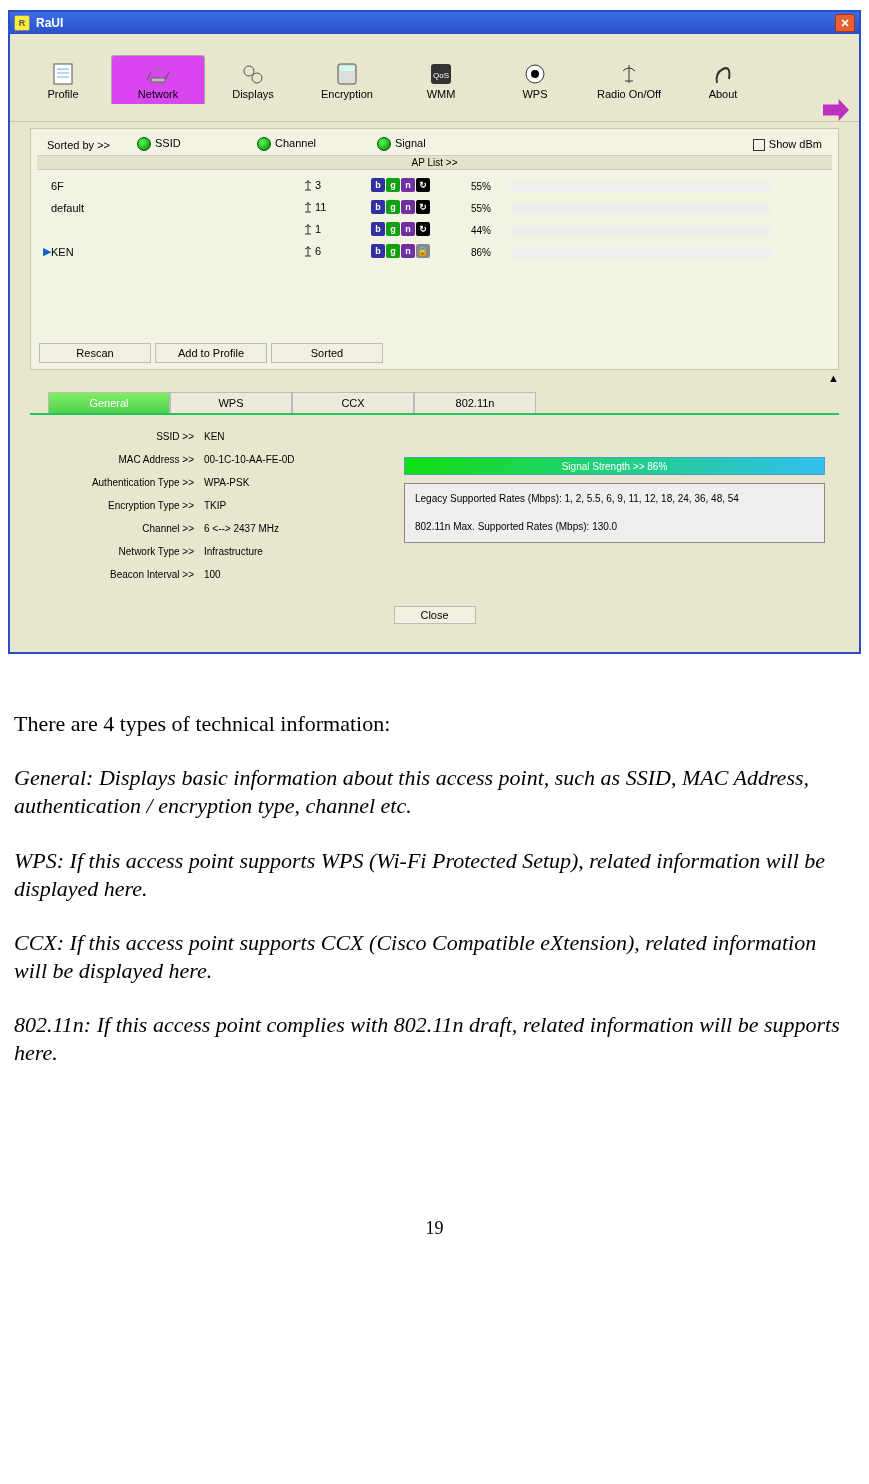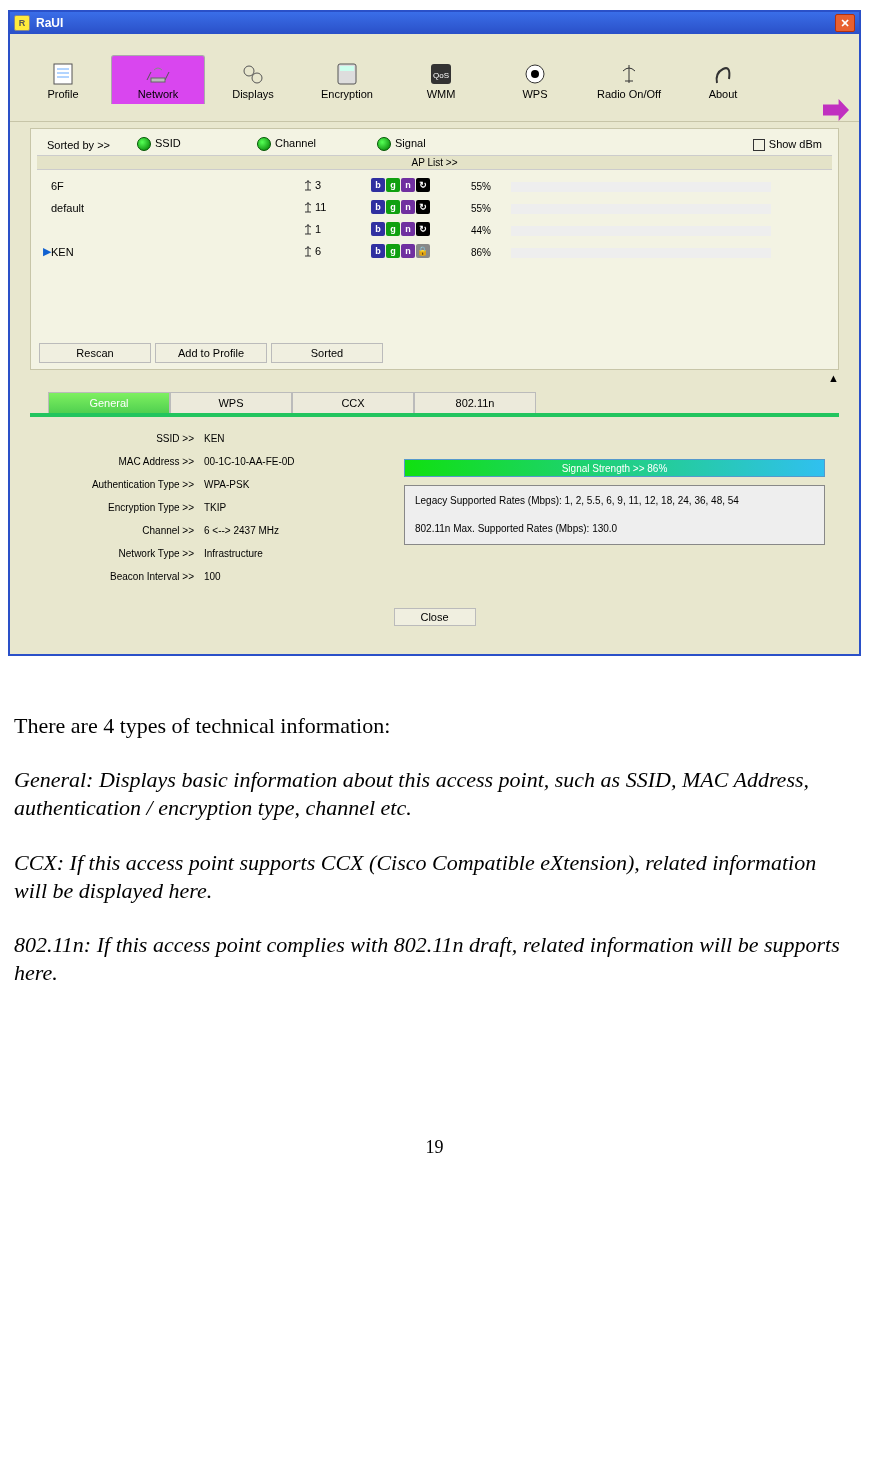--- a/index.html
+++ b/index.html
@@ -32,21 +32,21 @@
   .ap-pct{width:40px;font-size:10px}
   .sigbar{height:10px;flex:1;max-width:260px;background:#eee;border:0;position:relative}
   .sigfill{height:100%;background:linear-gradient(to right,#e00000,#ff8000 40%,#ffcc00 60%,#10b000 100%)}
   .btn-row{display:flex;gap:4px;padding:3px 2px 6px 2px}
   .ui-btn{background:#f0efe0;border:1px solid #bbb;padding:3px 0;width:110px;text-align:center;font-size:11px}
   .collapse{text-align:right;padding:2px 0 2px 0;margin:0 20px}
   .tabbar{display:flex;margin:6px 20px 0 38px}
   .tab{width:120px;text-align:center;padding:4px 0;font-size:11px;border:1px solid #bbb;border-bottom:none}
   .tab.active{background:linear-gradient(#7ef060,#50d050);color:#fff}
   .tab:not(.active){background:#eceadb}
-  .detail{margin:0 20px 4px 20px;border-top:4px solid #22c55e;padding:14px 4px 4px 4px;display:flex}
+  .detail{margin:0 20px 4px 20px;border-top:2px solid #22c55e;padding:14px 4px 4px 4px;display:flex}
   .kv{flex:0 0 360px}
   .kv-row{display:flex;margin:2px 0 12px 0;font-size:10px}
   .kv-k{width:160px;text-align:right;padding-right:10px}
   .rbox{flex:1;padding:28px 10px 0 10px}
   .sig-str{height:16px;background:linear-gradient(to right,#10e010,#30c0f0);color:#fff;font-size:10px;display:flex;align-items:center;justify-content:center;border:1px solid #59c}
   .rates{border:1px solid #888;background:#eee;margin-top:8px;padding:8px 10px;font-size:10px;line-height:1.4}
   .close-row{text-align:center;padding:6px 0 28px 0}
   .close-long{width:80px;padding:2px 0;background:#f0efe0;border:1px solid #bbb;font-size:11px;display:inline-block}
   .doc{margin:56px 19px 0 6px;font-size:22px;line-height:1.28}
   .doc p{margin:0 0 26px 0}
@@ -271,17 +271,18 @@
       </div>
     </div>
     <div class="close-row">
       <span class="close-long">Close</span>
     </div>
   </div>
 
   <div class="doc">
     <p class="intro">There are 4 types of technical information:</p>
     <p class="desc">General: Displays basic information about this access point, such as SSID, MAC Address, authentication / encryption type, channel etc.</p>
+    <p class="desc">WPS: If this access point supports WPS (Wi-Fi Protected Setup), related information will be displayed here.</p>
     <p class="desc">CCX: If this access point supports CCX (Cisco Compatible eXtension), related information will be displayed here.</p>
     <p class="desc">802.11n: If this access point complies with 802.11n draft, related information will be supports here.</p>
   </div>
   <div class="pgnum">19</div>
 </div>
 
 </body></html>

